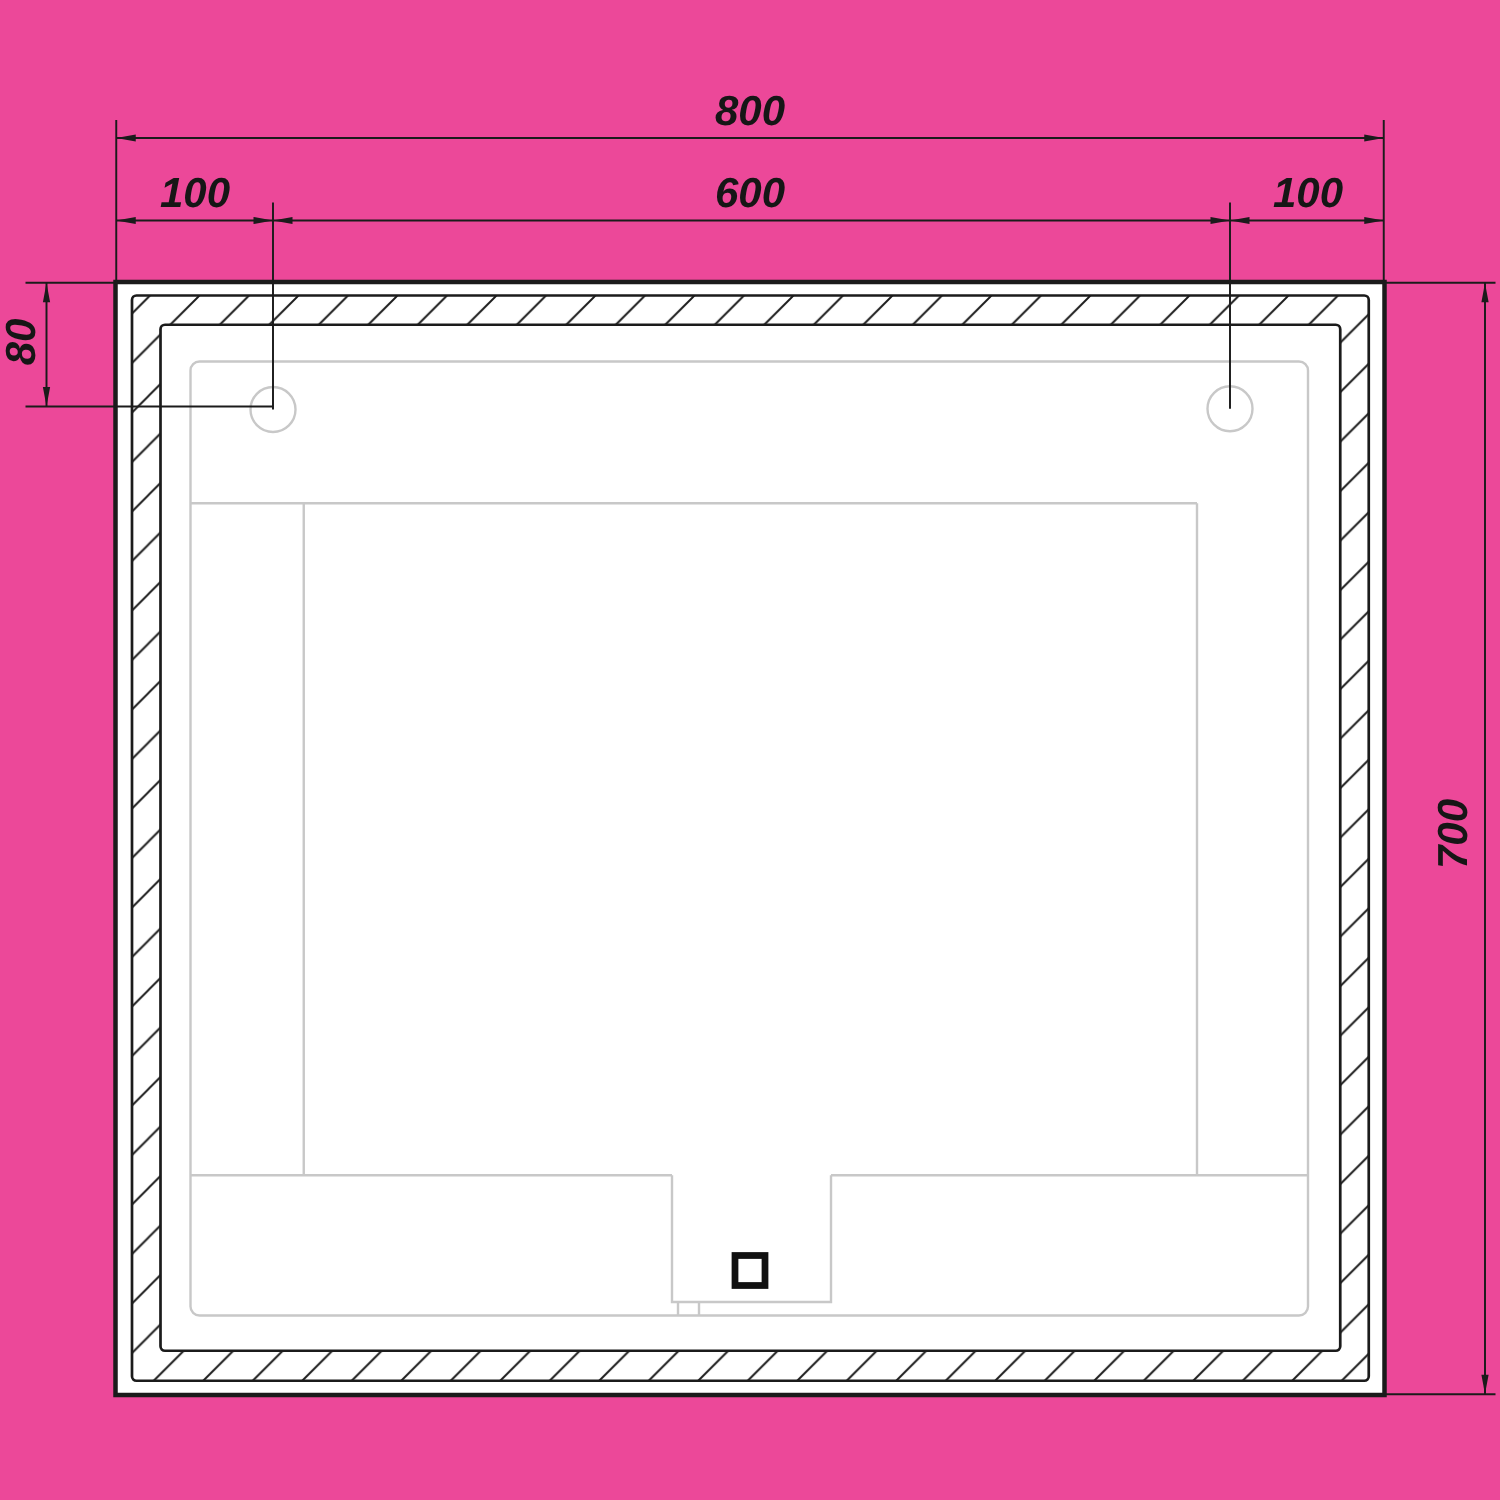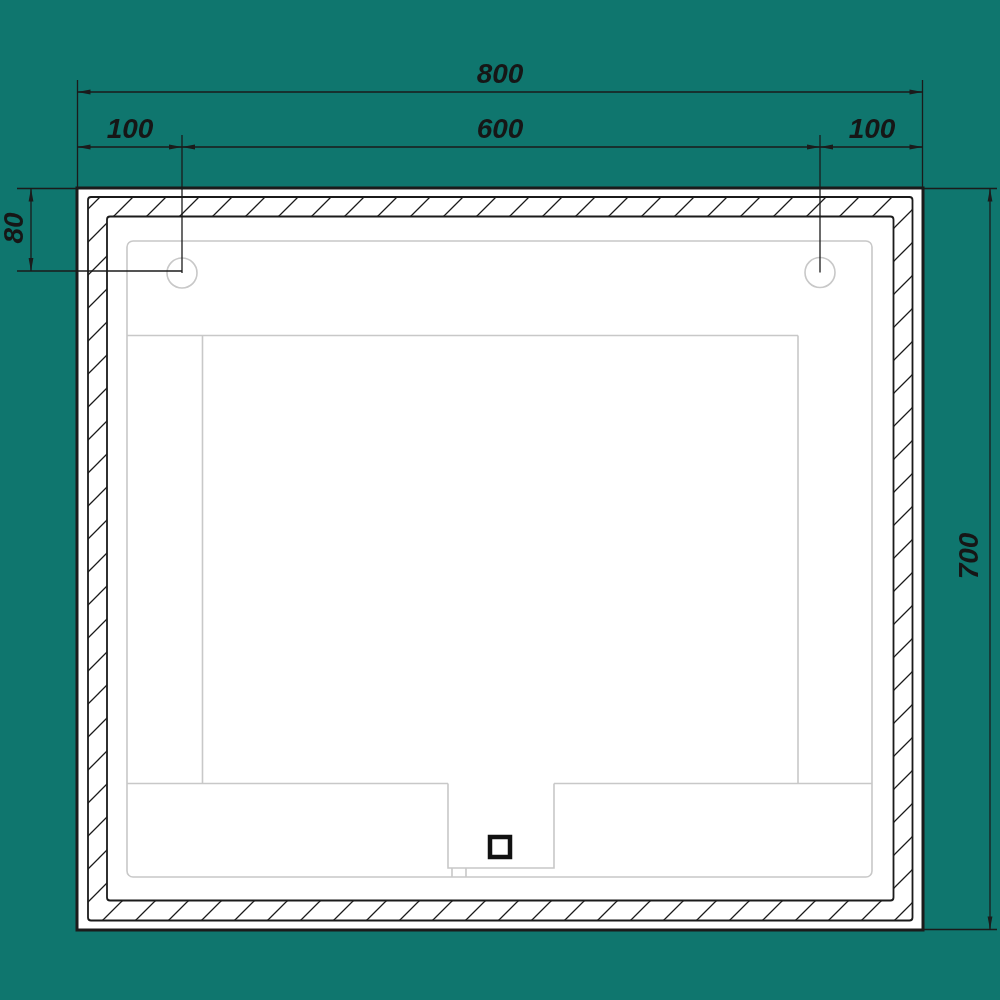--- a/index.html
+++ b/index.html
@@ -7,21 +7,21 @@
     padding: 0;
     background: #ffffff;
     width: 1000px;
     height: 1000px;
     overflow: hidden;
   }
   .canvas-wrap {
     position: relative;
     width: 1000px;
     height: 1000px;
-    background: #0f766e;
+    background: #ec4899;
   }
   svg { display: block; }
   .dim-label {
     font-family: "Liberation Sans", sans-serif;
     font-style: italic;
     font-weight: 700;
     font-size: 28px;
     fill: #161616;
   }
   .thin  { stroke: #1b1b1b; stroke-width: 1.3; fill: none; }

